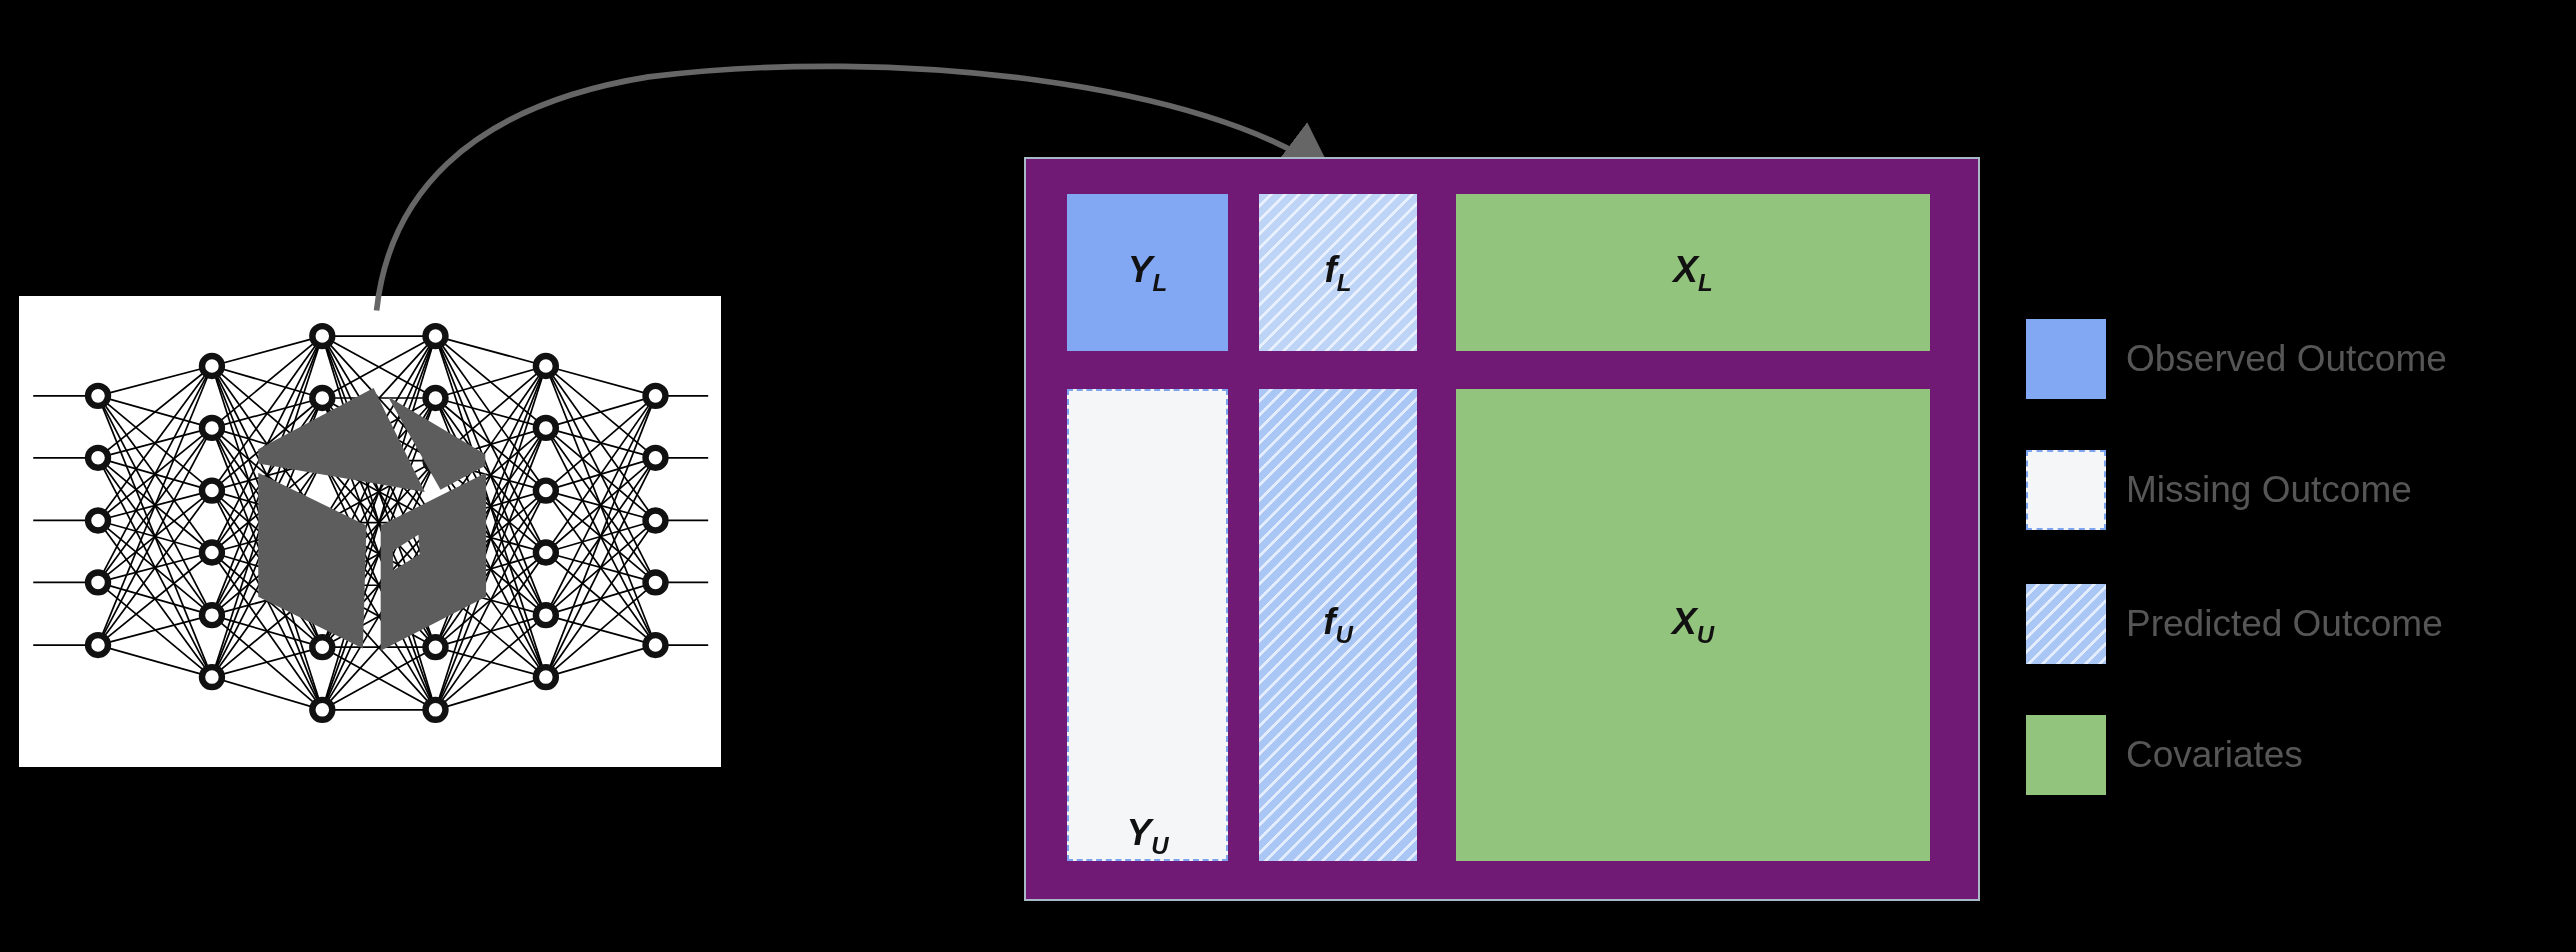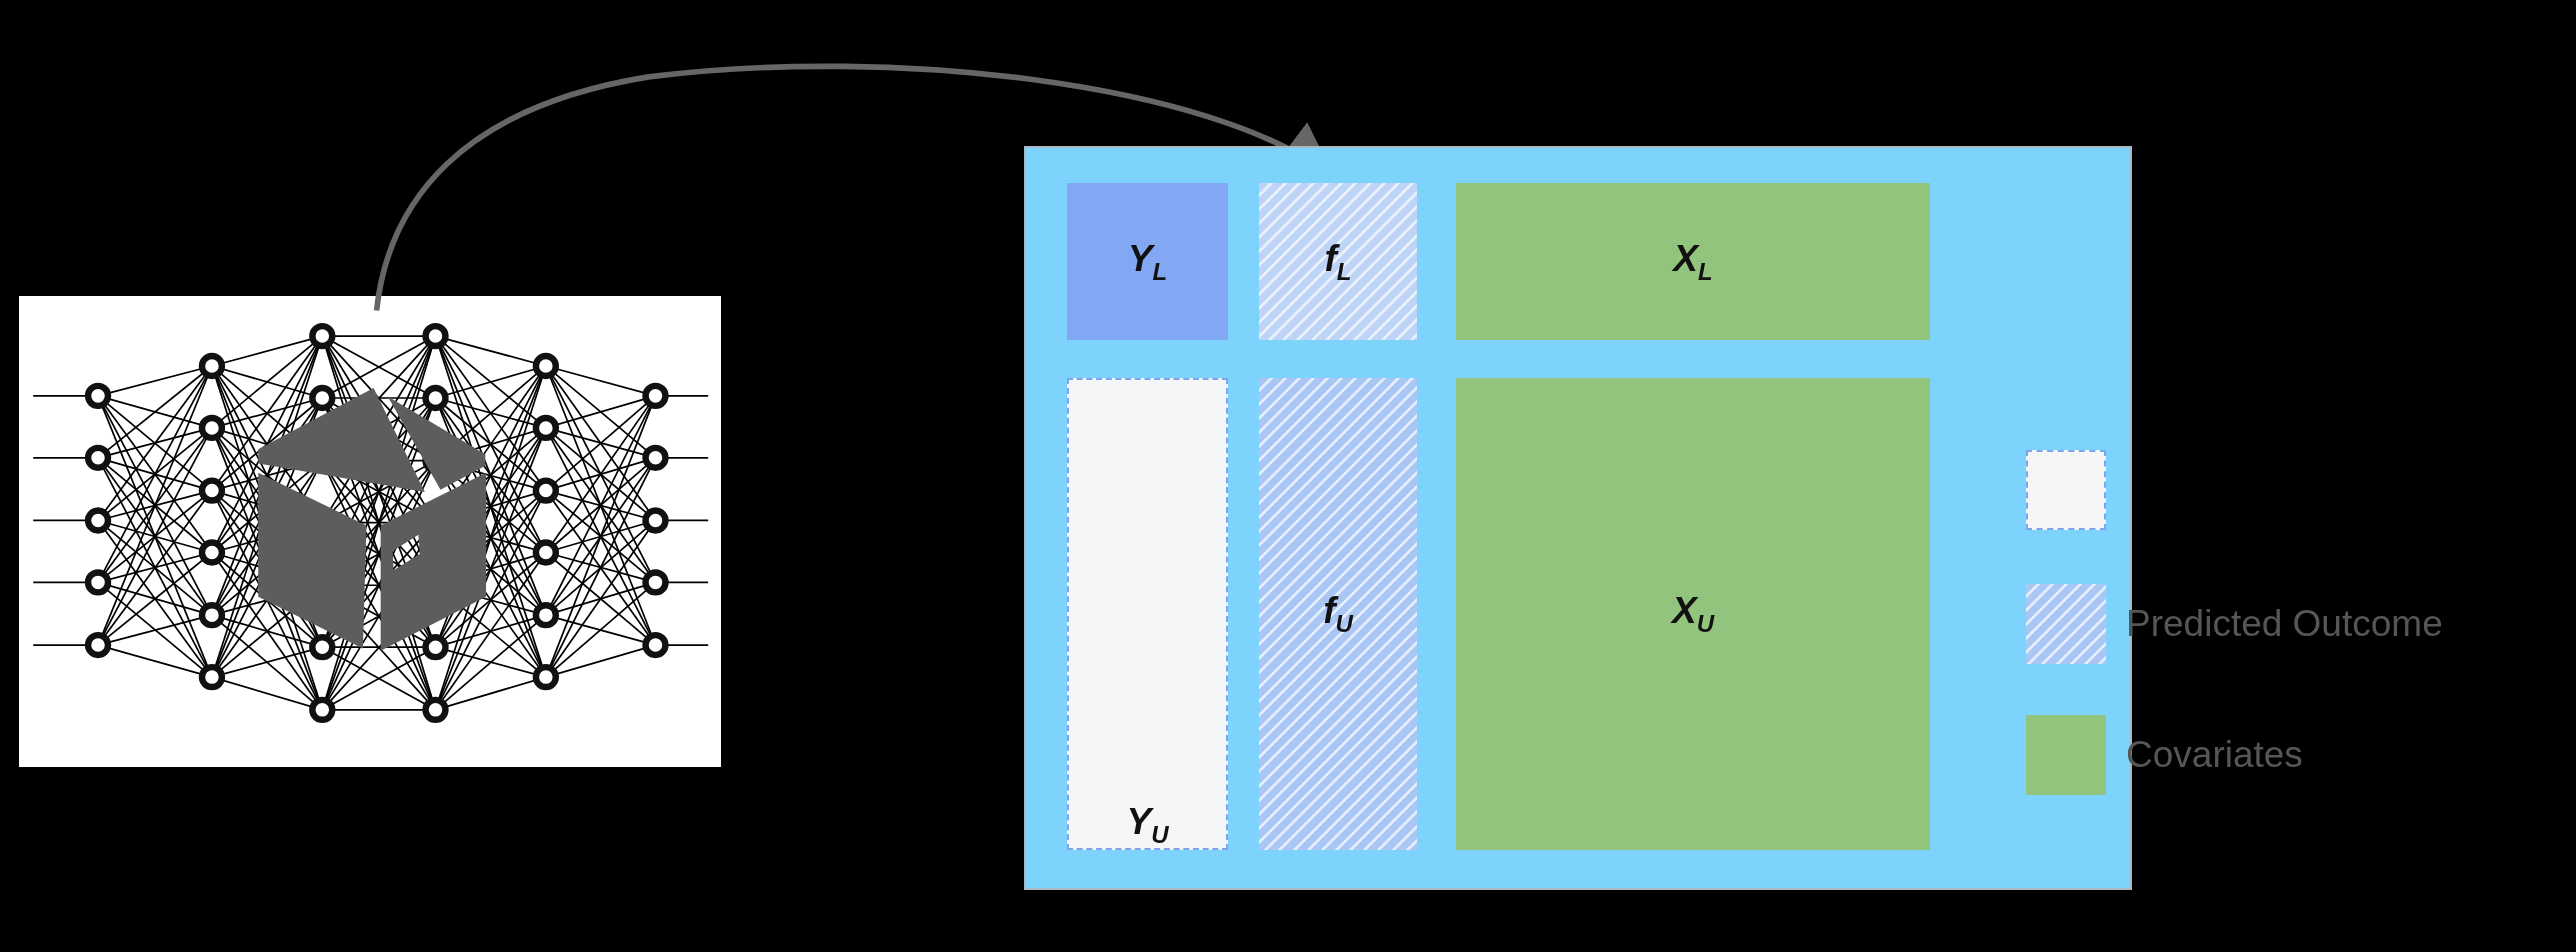--- a/index.html
+++ b/index.html
@@ -1,20 +1,20 @@
 <!DOCTYPE html>
 <html style="font-size:11.4px"><head>
 <meta charset="utf-8">
 <style>
   html,body{margin:0;padding:0;background:#000;}
   #page{position:relative;width:2576px;height:952px;background:#000;overflow:hidden;font-family:"Liberation Sans",sans-serif;}
   #whitebox{position:absolute;left:19px;top:296px;width:702px;height:471px;background:#fff;}
   #netsvg{position:absolute;left:0;top:0;}
   #arrowsvg{position:absolute;left:0;top:0;}
-  #panel{position:absolute;left:1024px;top:146px;width:1108px;height:744px;background:#7dd3fc;border:2.8px solid #a6b9c4;box-sizing:border-box;}
+  #panel{position:absolute;left:1024px;top:157px;width:956px;height:744px;background:#701a75;border:2.8px solid #a6b9c4;box-sizing:border-box;}
   .cell{position:absolute;display:flex;align-items:center;justify-content:center;box-sizing:border-box;}
   .cell .lbl{font-style:italic;font-weight:bold;color:#111;font-size:37px;}
   .cell .lbl .sub{font-size:24px;vertical-align:-8.5px;}
   .c-observed{background:#82a7f3;}
   .c-missing{background:#f4f6f7;border:2.8px dashed #7da4ee;}
   .c-predL{background:repeating-linear-gradient(135deg,#bed4f7 0 7.1px,#e9f0fd 7.1px 10px);text-align:center;}
   .c-predU{background:repeating-linear-gradient(135deg,#a9c6f4 0 7.1px,#e2ecfc 7.1px 10px);}
   .c-covariates{background:#93c47d;}
   .legend-item{position:absolute;left:2026px;display:flex;align-items:center;height:80px;}
   .swatch{width:80px;height:80px;flex:0 0 auto;box-sizing:border-box;}
@@ -305,22 +305,27 @@
       <span class="lbl"><span>Y</span><span class="sub">U</span></span>
     </div>
     <div class="cell c-predU" style="left:233px;top:230px;width:158px;height:472px;">
       <span class="lbl"><span>f</span><span class="sub">U</span></span>
     </div>
     <div class="cell c-covariates" style="left:430px;top:230px;width:474px;height:472px;">
       <span class="lbl"><span>X</span><span class="sub">U</span></span>
     </div>
   </div>
 
+  <div class="legend-item" style="top:319px;">
+    <div class="swatch sw-observed"></div>
+    <div class="legend-label">Observed Outcome</div>
+  </div>
   <div class="legend-item" style="top:450px;">
     <div class="swatch sw-missing"></div>
+    <div class="legend-label">Missing Outcome</div>
   </div>
   <div class="legend-item" style="top:715px;">
     <div class="swatch sw-covariates"></div>
     <div class="legend-label">Covariates</div>
   </div>
   <div class="legend-item" style="top:584px;">
     <div class="swatch sw-predicted"></div>
     <div class="legend-label">Predicted Outcome</div>
   </div>
 </div>

